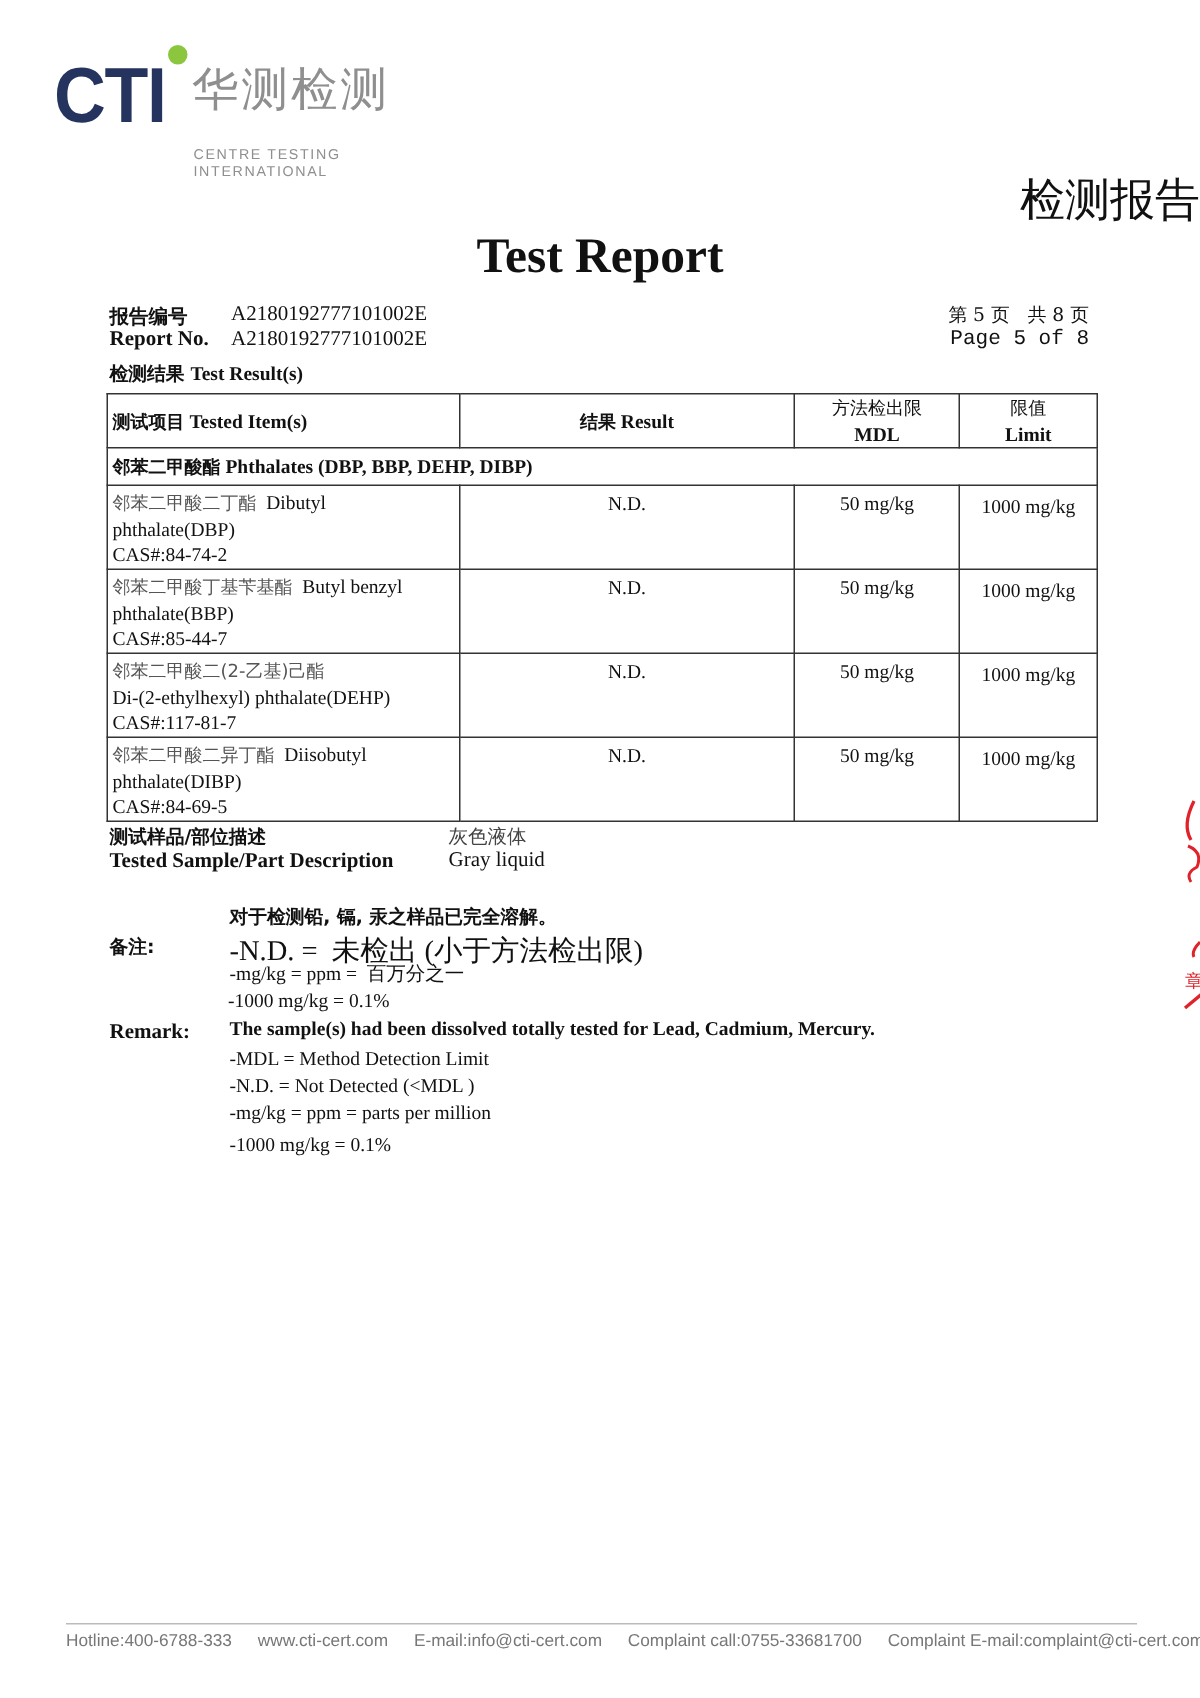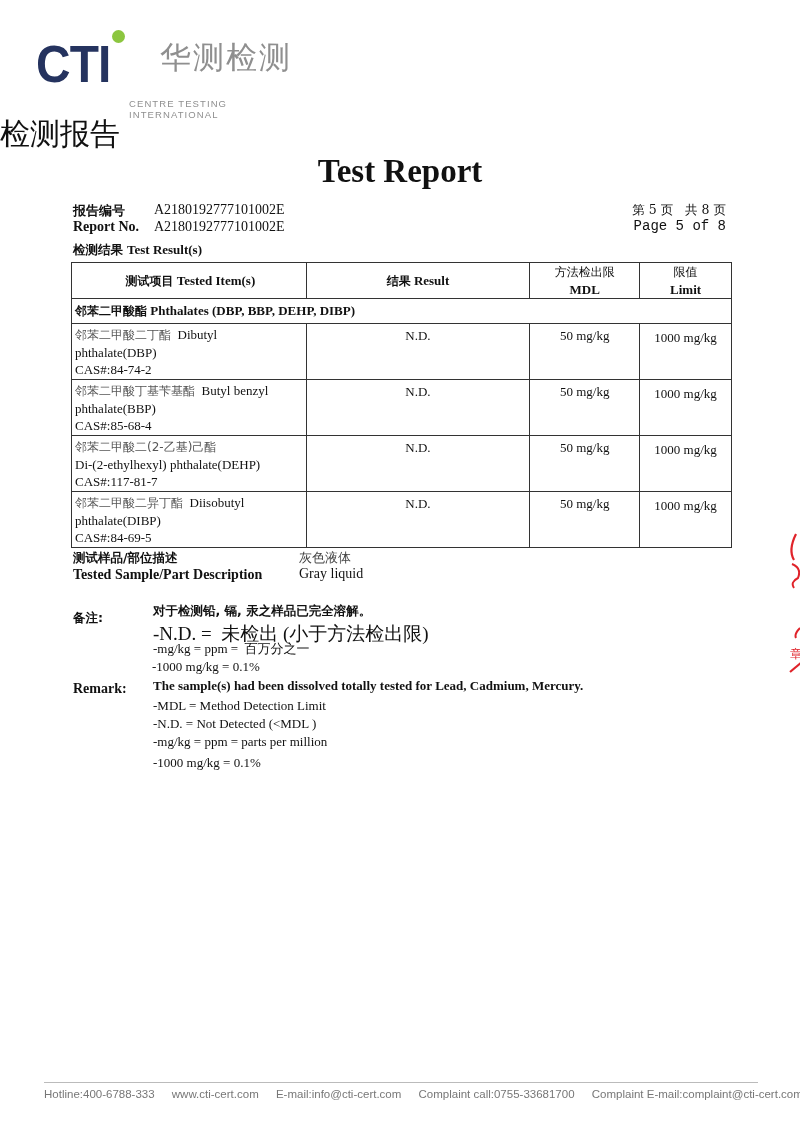--- a/index.html
+++ b/index.html
@@ -4,38 +4,38 @@
 <style>
   * { box-sizing: border-box; margin: 0; padding: 0; }
   html, body { width: 800px; height: 1132px; background: #fff; overflow: hidden; }
   body { position: relative; font-family: "Liberation Serif", "DejaVu Serif", serif; color: #111; }
   .abs { position: absolute; }
 
   
   .logo { left: 36px; top: 30px; width: 260px; height: 64px; }
   .logo-cti { position: absolute; left: 0; top: 8px; font-family: "Liberation Sans", sans-serif; font-weight: bold; font-size: 52px; letter-spacing: -1px; color: #25335f; line-height: 52px; transform: scaleX(0.92); transform-origin: left; }
   .logo-dot { position: absolute; left: 76px; top: 0px; width: 13px; height: 13px; border-radius: 50%; background: #8cc63f; }
-  .logo-cn { position: absolute; left: 92px; top: 12px; font-family: Liberation Mono, monospace; font-size: 31px; color: #8f8f8f; letter-spacing: 2px; line-height: 36px; margin-left: 32px; }
+  .logo-cn { position: absolute; left: 92px; top: 12px; font-family: Liberation Serif, serif; font-size: 31px; color: #8f8f8f; letter-spacing: 2px; line-height: 36px; }
   .logo-en { position: absolute; left: 93px; top: 52px; font-family: "Liberation Sans", sans-serif; font-size: 9.5px; color: #8f8f8f; letter-spacing: 1.1px; margin-top: 16px; }
 
   
-  .title-cn { left: 0; width: 800px; top: 117px; text-align: left; font-family: Liberation Serif, serif; font-size: 30px; line-height: 34px; }
+  .title-cn { left: 0; width: 800px; top: 117px; text-align: right; font-family: Liberation Serif, serif; font-size: 30px; line-height: 34px; }
   .title-en { left: 0; width: 800px; top: 153px; text-align: center; font-weight: bold; font-size: 33px; line-height: 36px; }
 
   
   .lbl-b { font-weight: bold; font-size: 14px; }
   .txt { font-size: 14px; }
   .cn-b { font-family: "DejaVu Sans", sans-serif; font-weight: bold; font-size: 12.5px; }
   .cn { font-family: "DejaVu Sans", sans-serif; font-size: 12.5px; color: #444; }
 
   
   table.results { position: absolute; left: 71px; top: 262px; width: 661px; border-collapse: collapse; }
   table.results td { border: 1px solid #333; vertical-align: top; font-size: 13px; line-height: 17px; }
   .th td { height: 36px; vertical-align: middle !important; }
-  .col1 { width: 235px; text-align: center; }
+  .col1 { width: 235px; }
   .col2 { width: 224px; }
   .col3 { width: 110px; }
   .col4 { width: 92px; }
   .hdr-cn { font-family: "DejaVu Sans", sans-serif; font-weight: bold; font-size: 12px; }
   .hdr-en { font-weight: bold; font-size: 13px; }
   .item-cell { padding: 2px 3px 1px 3px; height: 53px; }
   .item-cn { font-family: "DejaVu Sans", sans-serif; font-size: 12px; color: #555; }
   .center { text-align: center; }
   .val { padding-top: 3px; }
 
@@ -110,21 +110,21 @@
     <td class="center val">N.D.</td>
     <td class="center val">50 mg/kg</td>
     <td class="center val" style="padding-top:5px;">1000 mg/kg</td>
   </tr>
 
   <tr>
     <td class="item-cell">
       <span class="item-cn">邻苯二甲酸丁基苄基酯</span>&nbsp;
       <span>Butyl benzyl</span><br>
       <span>phthalate(BBP)</span><br>
-      <span>CAS#:85-68-4</span>
+      <span>CAS#:85-44-7</span>
     </td>
     <td class="center val">N.D.</td>
     <td class="center val">50 mg/kg</td>
     <td class="center val" style="padding-top:5px;">1000 mg/kg</td>
   </tr>
 
   <tr>
     <td class="item-cell">
       <span class="item-cn">邻苯二甲酸二(2-乙基)己酯</span><br>
       <span>Di-(2-ethylhexyl) phthalate(DEHP)</span><br>
@@ -147,21 +147,21 @@
     <td class="center val" style="padding-top:5px;">1000 mg/kg</td>
   </tr>
 </tbody>
   </table>
 
 <div class="abs cn-b" style="left:73px; top:550px; font-size:12.5px;">测试样品/部位描述</div>
 <div class="abs lbl-b" style="left:73px; top:567px;">Tested Sample/Part Description</div>
 <div class="abs cn" style="left:299px; top:549px; font-size:13px;">灰色液体</div>
 <div class="abs txt" style="left:299px; top:566px;">Gray liquid</div>
 
-<div class="abs cn-b" style="left:73px; top:610px;text-align:right;">备注:</div>
+<div class="abs cn-b" style="left:73px; top:623px;text-align:right;">备注:</div>
 <div class="abs cn-b" style="left:153px; top:603px;">对于检测铅, 镉, 汞之样品已完全溶解。</div>
 <div class="abs txt" style="left:153px; top:621px; font-size:19px; white-space:pre;">-N.D. =  未检出 (小于方法检出限)</div>
 <div class="abs txt" style="left:153px; top:640px; font-size:13px; white-space:pre;">-mg/kg = ppm =  百万分之一</div>
 <div class="abs txt" style="left:152px; top:659px; font-size:13px;">-1000 mg/kg = 0.1%</div>
 
 <div class="abs lbl-b" style="left:73px; top:681px;">Remark:</div>
 <div class="abs lbl-b" style="left:153px; top:678px; font-size:13px;">The sample(s) had been dissolved totally tested for Lead, Cadmium, Mercury.</div>
 <div class="abs txt" style="left:153px; top:698px; font-size:13px;">-MDL = Method Detection Limit</div>
 <div class="abs txt" style="left:153px; top:716px; font-size:13px;">-N.D. = Not Detected (&lt;MDL )</div>
 <div class="abs txt" style="left:153px; top:734px; font-size:13px;">-mg/kg = ppm = parts per million</div>

